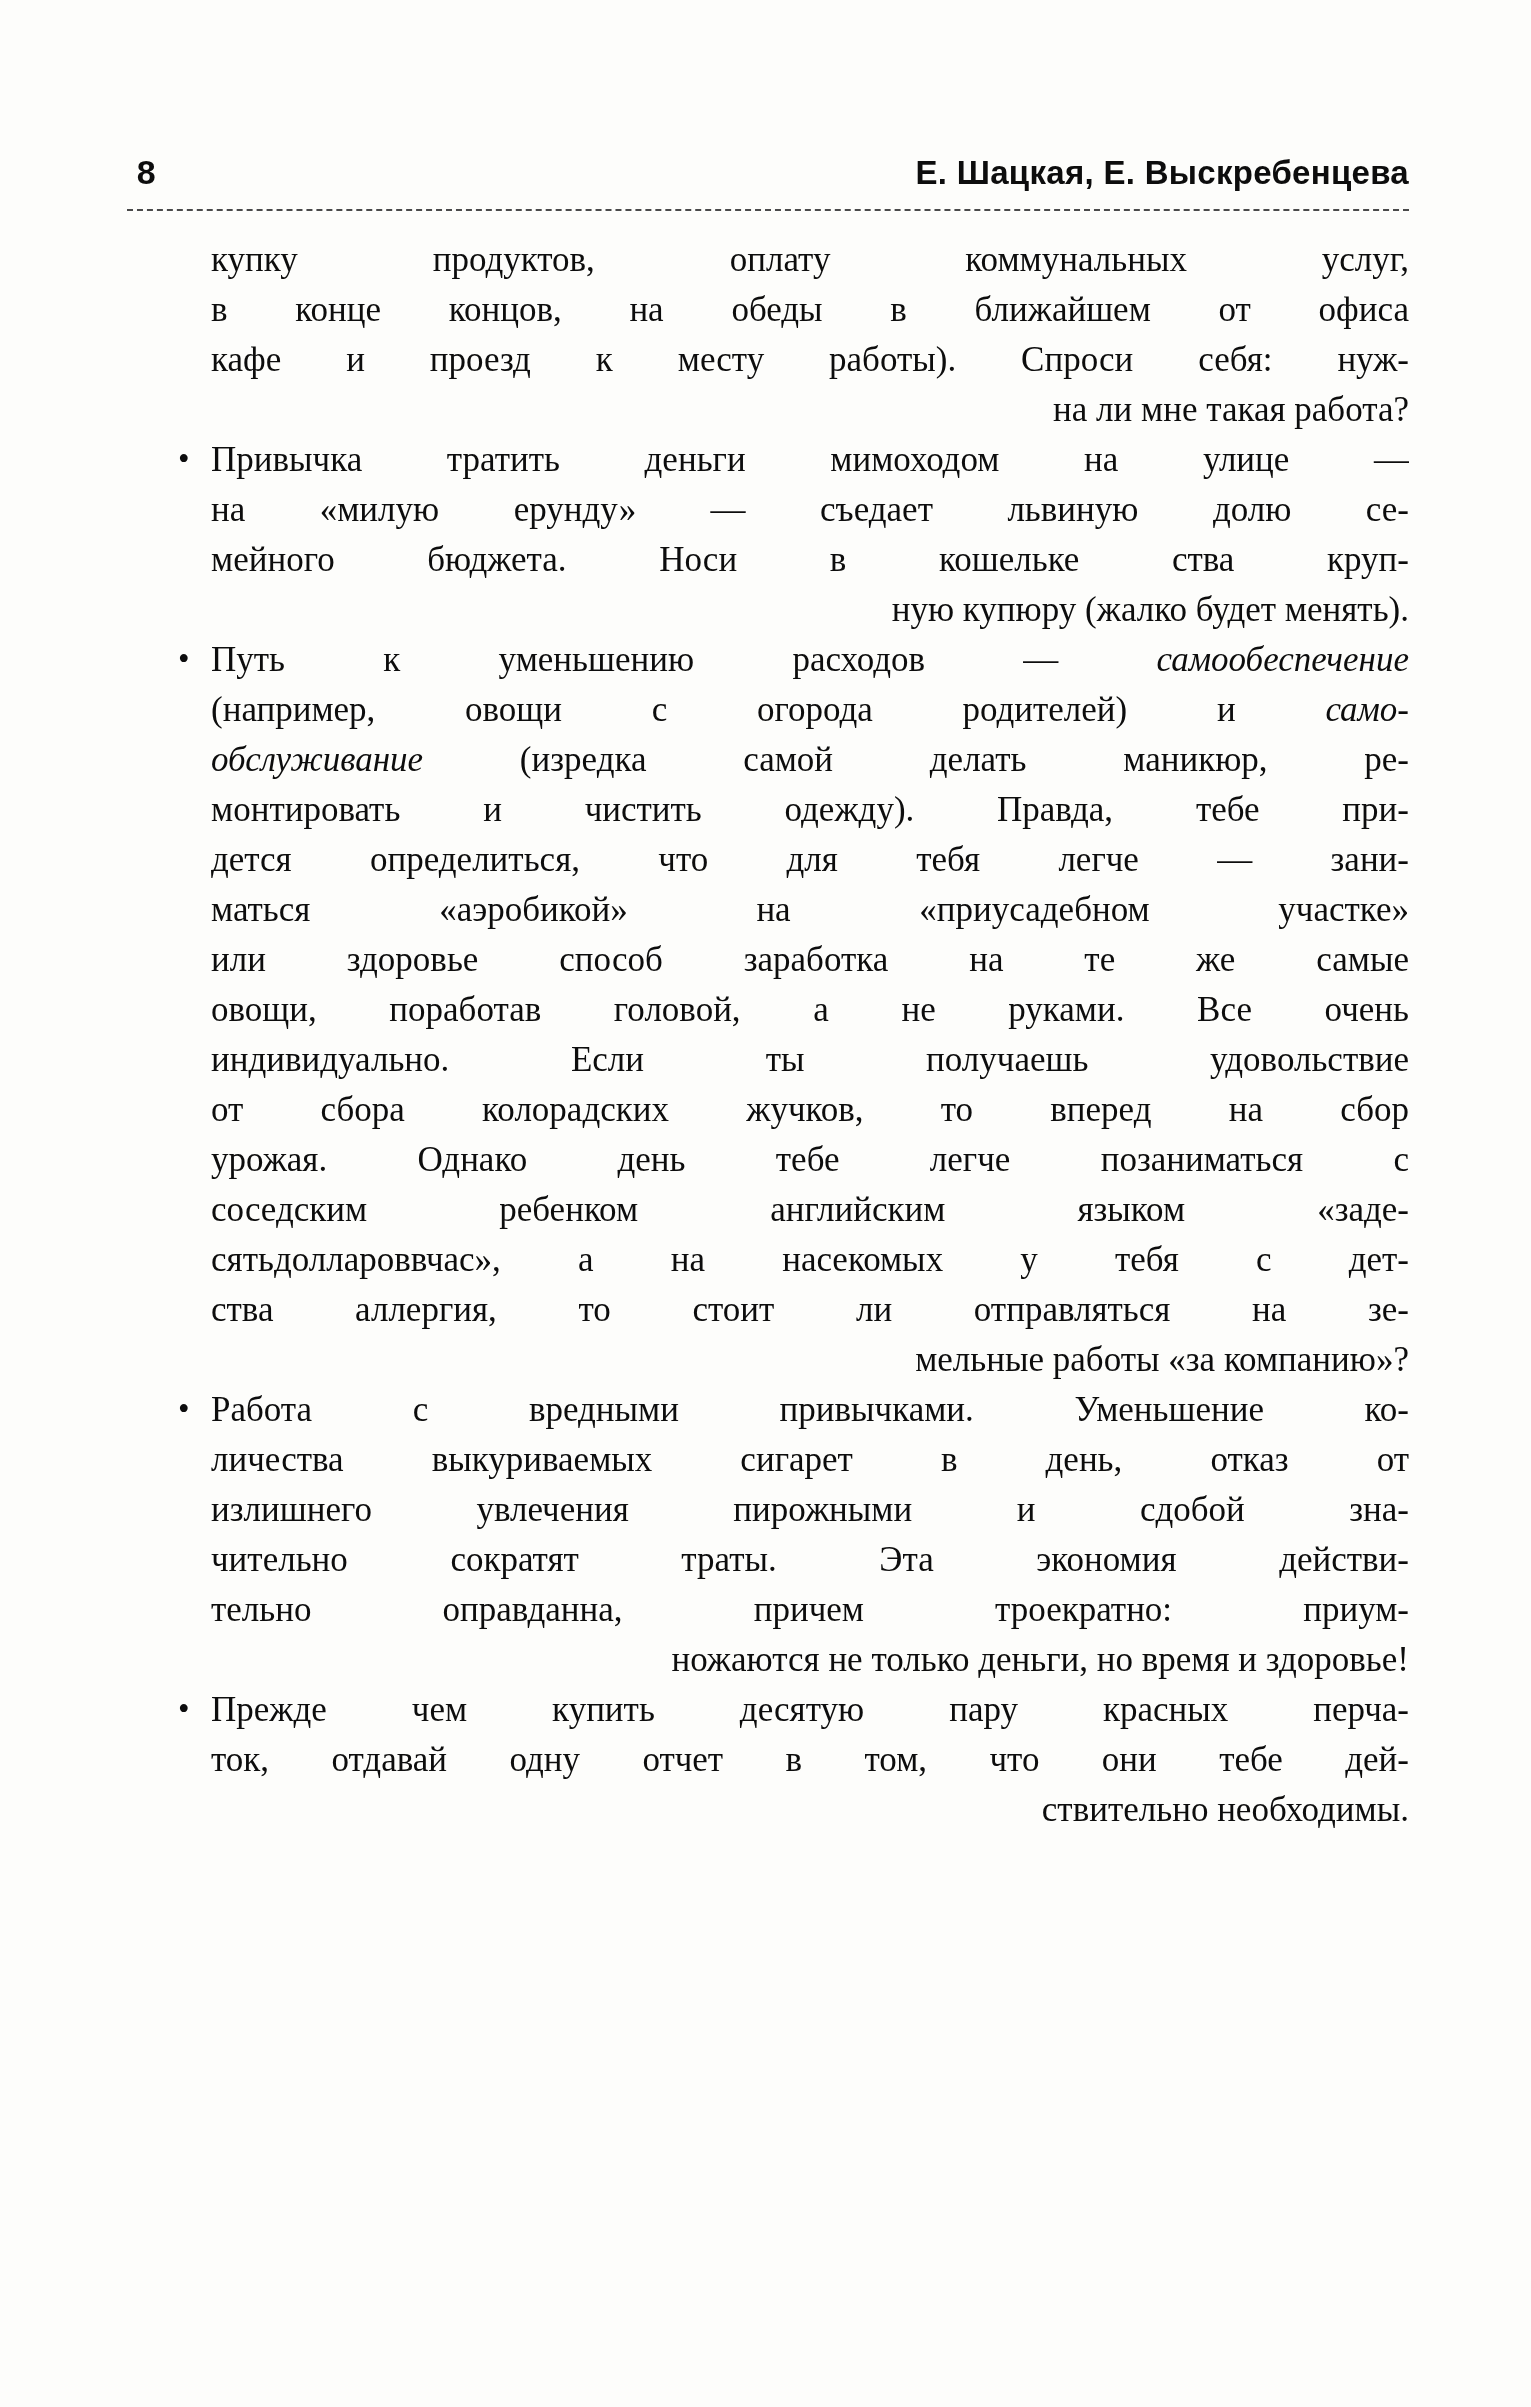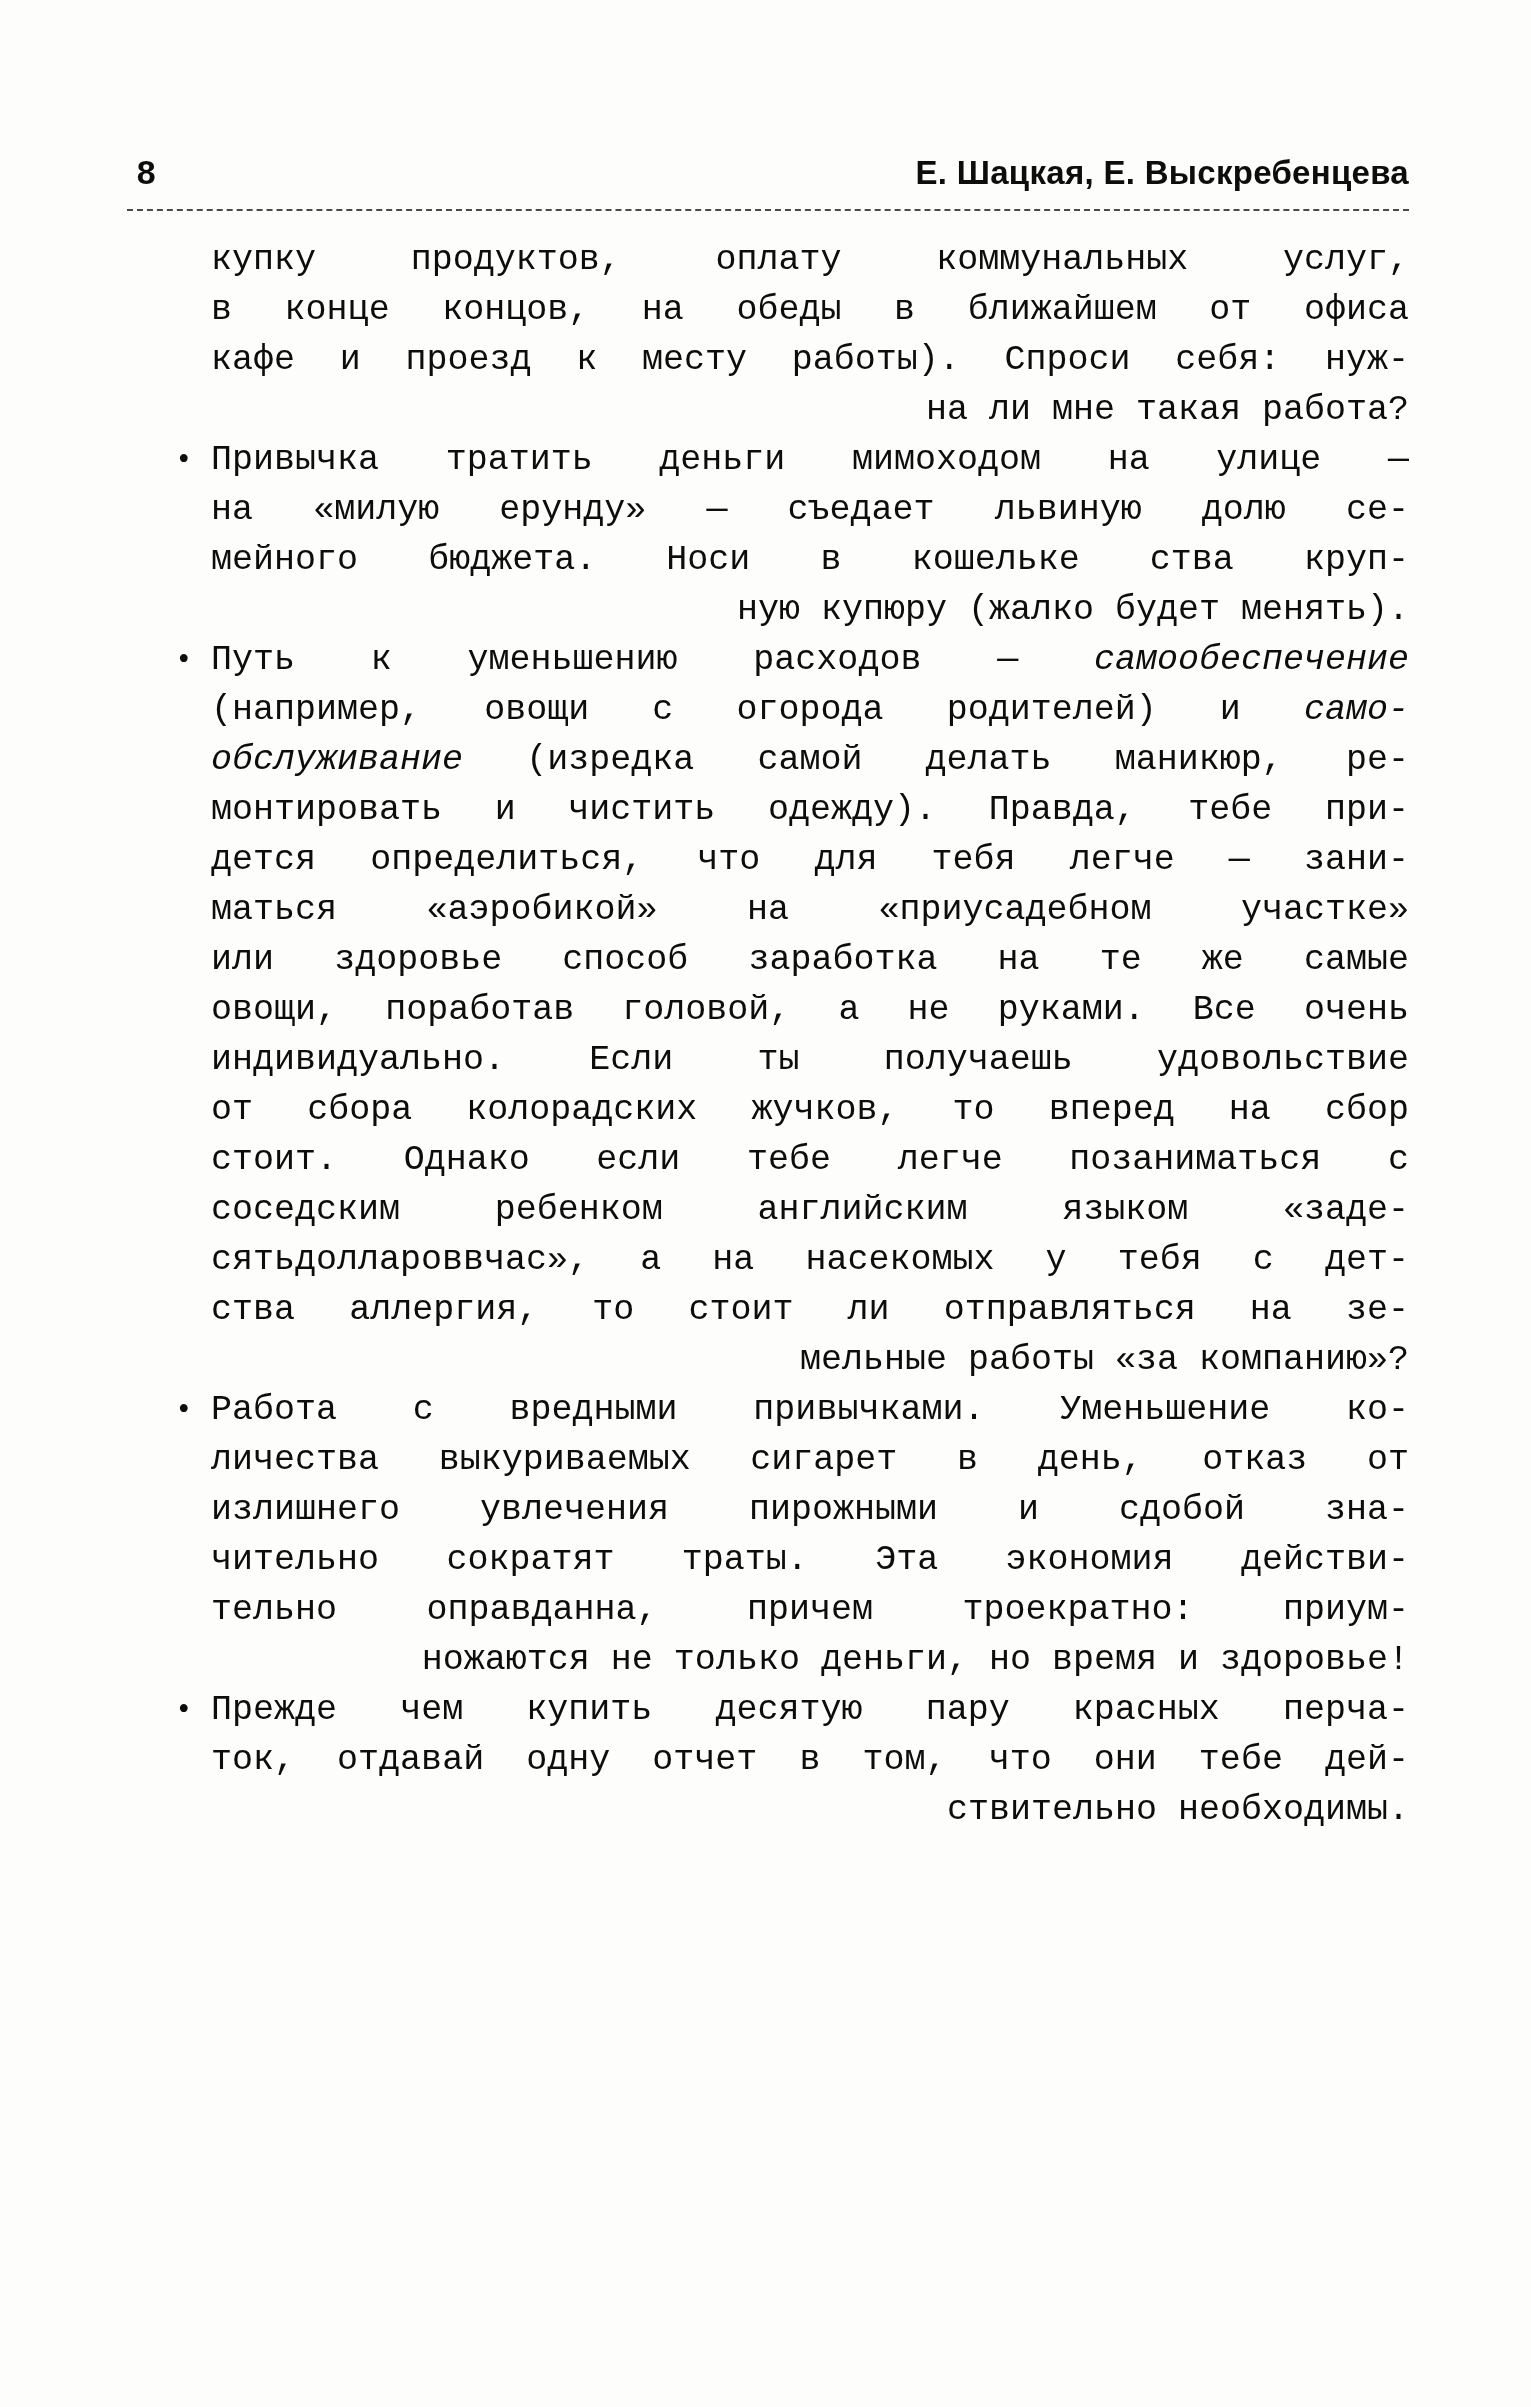--- a/index.html
+++ b/index.html
@@ -63,21 +63,20 @@
   .block .marker {
     position: absolute;
     left: -33px;
     top: -1px;
     font-size: 33px;
   }
   .line {
     height: 50px;
     overflow: hidden;
     text-align: justify;
-    font-family: Liberation Mono, monospace;
   }
   .line::after {
     content: "";
     display: inline-block;
     width: 100%;
     height: 0;
   }
   .line.last {
     text-align: right;
   }
@@ -119,21 +118,21 @@
         <div class="line"><span>Путь к уменьшению расходов — </span><span class="it">самообеспечение</span></div>
         <div class="line"><span>(например, овощи с огорода родителей) и </span><span class="it">само-</span></div>
         <div class="line"><span class="it">обслуживание</span><span> (изредка самой делать маникюр, ре-</span></div>
         <div class="line"><span>монтировать и чистить одежду). Правда, тебе при-</span></div>
         <div class="line"><span>дется определиться, что для тебя легче — зани-</span></div>
         <div class="line"><span>маться «аэробикой» на «приусадебном участке»</span></div>
         <div class="line"><span>или здоровье способ заработка на те же самые</span></div>
         <div class="line"><span>овощи, поработав головой, а не руками. Все очень</span></div>
         <div class="line"><span>индивидуально. Если ты получаешь удовольствие</span></div>
         <div class="line"><span>от сбора колорадских жучков, то вперед на сбор</span></div>
-        <div class="line"><span>стоит. Однако если тебе легче позаниматься с</span></div>
+        <div class="line"><span>урожая. Однако день тебе легче позаниматься с</span></div>
         <div class="line"><span>соседским ребенком английским языком «заде-</span></div>
         <div class="line"><span>сятьдоллароввчас», а на насекомых у тебя с дет-</span></div>
         <div class="line"><span>ства аллергия, то стоит ли отправляться на зе-</span></div>
         <div class="line last"><span>мельные работы «за компанию»?</span></div>
       </div>
       <div class="block">
         <span class="marker">•</span>
         <div class="line"><span>Работа с вредными привычками. Уменьшение ко-</span></div>
         <div class="line"><span>личества выкуриваемых сигарет в день, отказ от</span></div>
         <div class="line"><span>излишнего увлечения пирожными и сдобой зна-</span></div>

